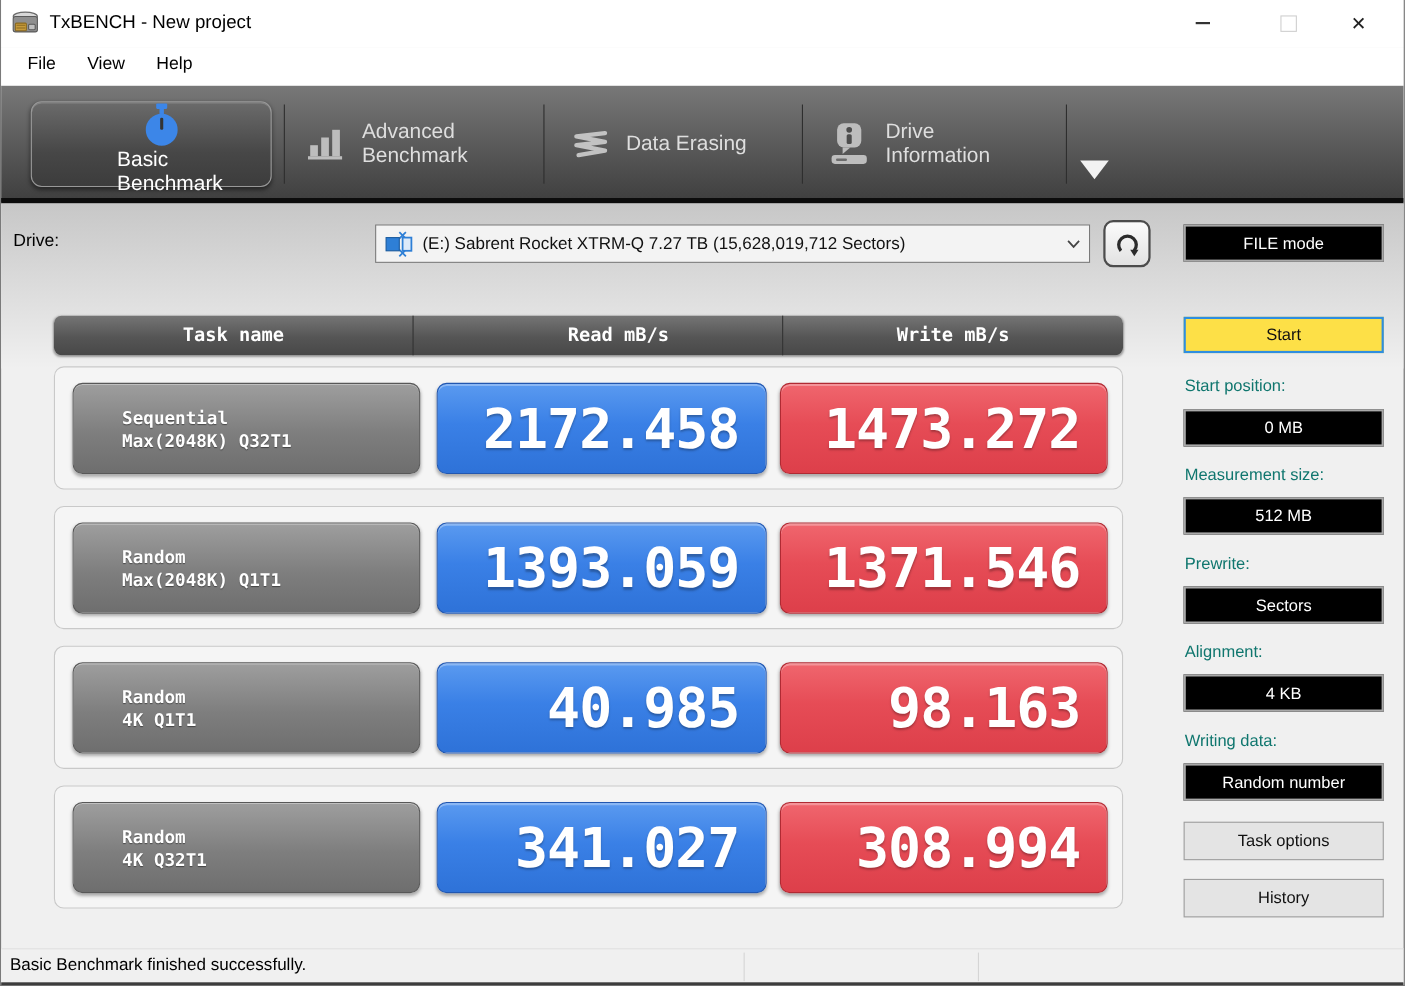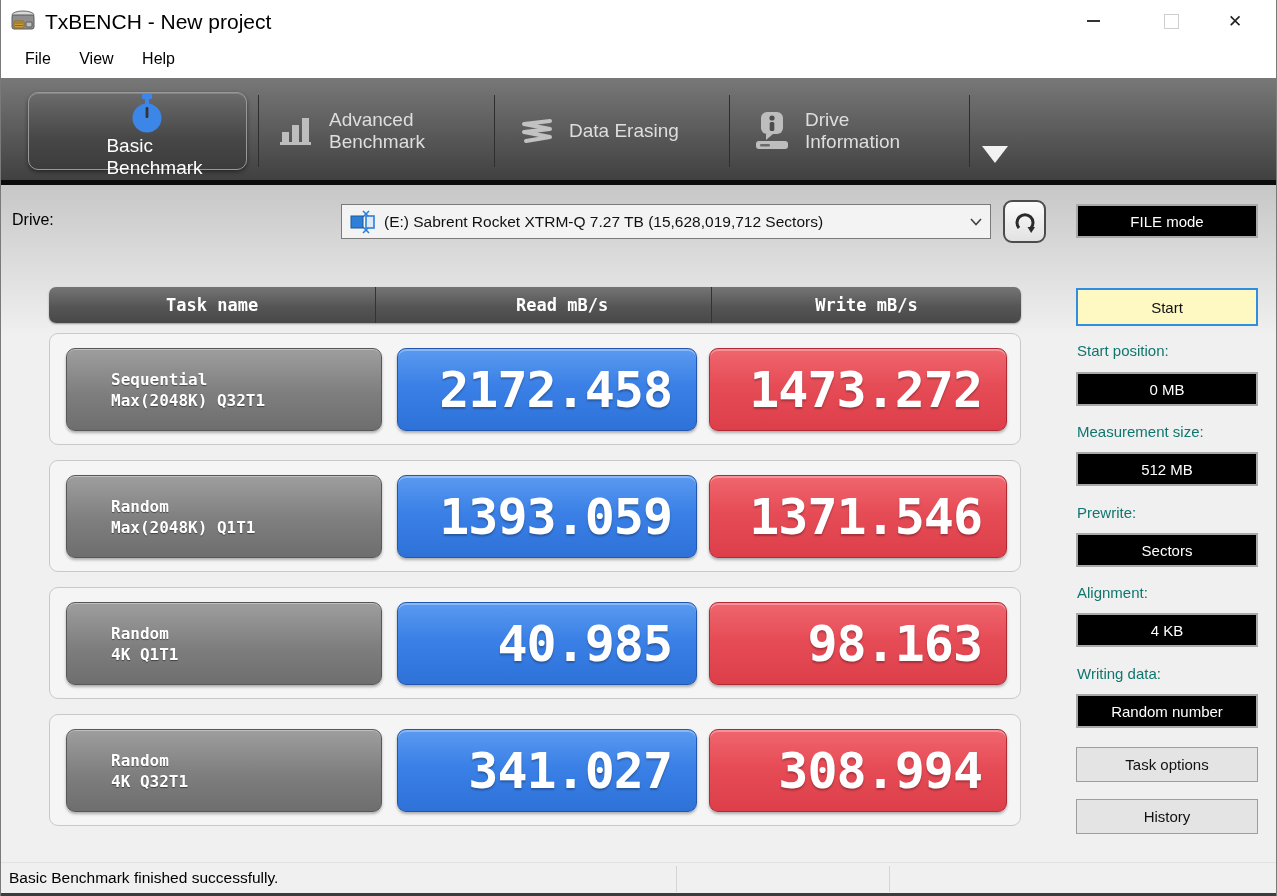--- a/index.html
+++ b/index.html
@@ -4,21 +4,21 @@
 <style>
   html,body{margin:0;padding:0;background:#2a2a2a;}
   #window{
     position:relative;width:1277px;height:896px;background:#f0f0f0;
     font-family:"Liberation Sans",sans-serif;overflow:hidden;
     border-left:1px solid #7a7a7a;border-right:1px solid #7a7a7a;box-sizing:border-box;
   }
   
   .titlebar{position:absolute;left:0;top:0;width:100%;height:43px;background:#ffffff;}
   .app-icon{position:absolute;left:9px;top:9px;width:26px;height:26px;}
-  .title-text{position:absolute;left:44px;top:10px;font-size:21px;color:#000;}
+  .title-text{position:absolute;left:44px;top:10px;font-size:17px;color:#000;}
   .win-btn{position:absolute;top:0;width:46px;height:42px;display:flex;align-items:center;justify-content:center;}
   .btn-min{right:160px;}
   .btn-max{right:82px;}
   .btn-close{right:18px;}
   .min-glyph{width:13px;height:0;border-top:2px solid #333;}
   .max-glyph{width:13px;height:13px;border:1px solid #cfcfcf;}
   .close-glyph{font-size:17px;color:#222;line-height:1;}
   
   .menubar{position:absolute;left:0;top:43px;width:100%;height:35px;background:#ffffff;}
   .menu-item{display:inline-block;padding:7px 12px 0 12px;font-size:16px;color:#000;}
@@ -75,21 +75,21 @@
     display:flex;align-items:center;justify-content:flex-end;padding-right:24px;
     color:#fff;font-family:"DejaVu Sans Mono",monospace;font-weight:bold;font-size:50px;
     text-shadow:0 2px 2px rgba(0,0,0,.28);letter-spacing:-1px;
     box-shadow:inset 0 2px 0 rgba(255,255,255,.3), 0 2px 3px rgba(0,0,0,.3);}
   .val-read{left:347px;width:300px;background:linear-gradient(#5a9af0,#3a80e6 45%,#2e72d8);border:1px solid #2257b0;}
   .val-write{left:659px;width:298px;background:linear-gradient(#f0666e,#e64c56 45%,#dd3f4a);border:1px solid #b02a33;}
   .row0{top:333px;} .row1{top:460px;} .row2{top:587px;} .row3{top:714px;}
   
   .side-btn{position:absolute;left:1075px;width:182px;box-sizing:border-box;display:flex;
     align-items:center;justify-content:center;font-size:15px;color:#111;}
-  .start-btn{top:288px;height:38px;background:#fef9c3;border:2px solid #2f8ee0;}
+  .start-btn{top:288px;height:33px;background:#fde047;border:2px solid #2f8ee0;}
   .plain-btn{background:#e4e4e4;border:1px solid #9e9e9e;}
   .task-options-btn{top:747px;height:35px;}
   .history-btn{top:799px;height:35px;}
   .side-label{position:absolute;left:1076px;font-size:15px;color:#0f766e;}
   .side-value{position:absolute;left:1075px;width:182px;height:34px;background:#000;
     border:2px solid #a9a9a9;box-sizing:border-box;color:#fff;font-size:15px;
     display:flex;align-items:center;justify-content:center;}
   .lbl0{top:342px;} .box0{top:372px;}
   .lbl1{top:423px;} .box1{top:452px;}
   .lbl2{top:504px;} .box2{top:533px;}

